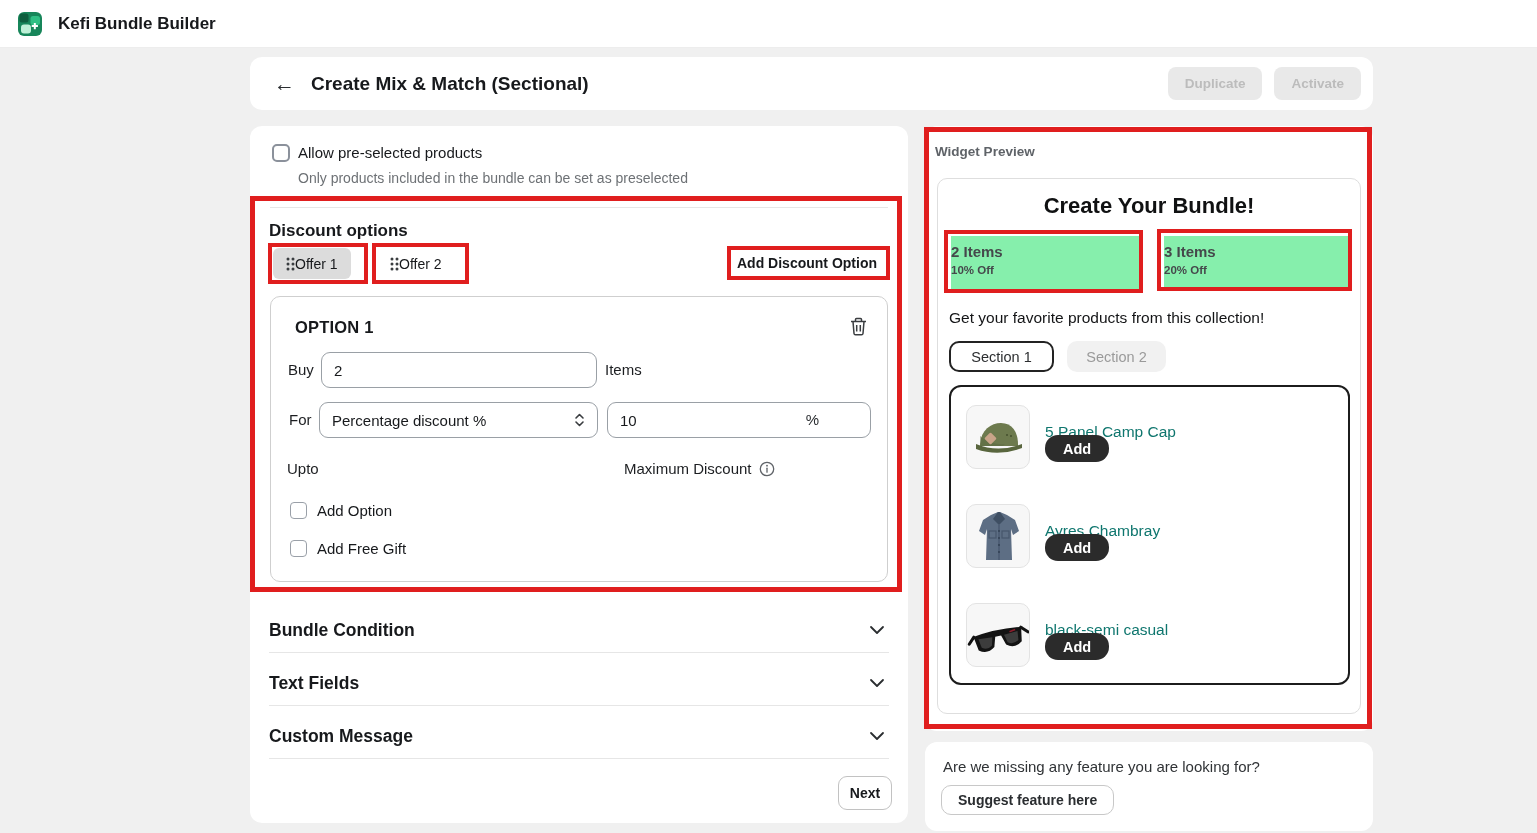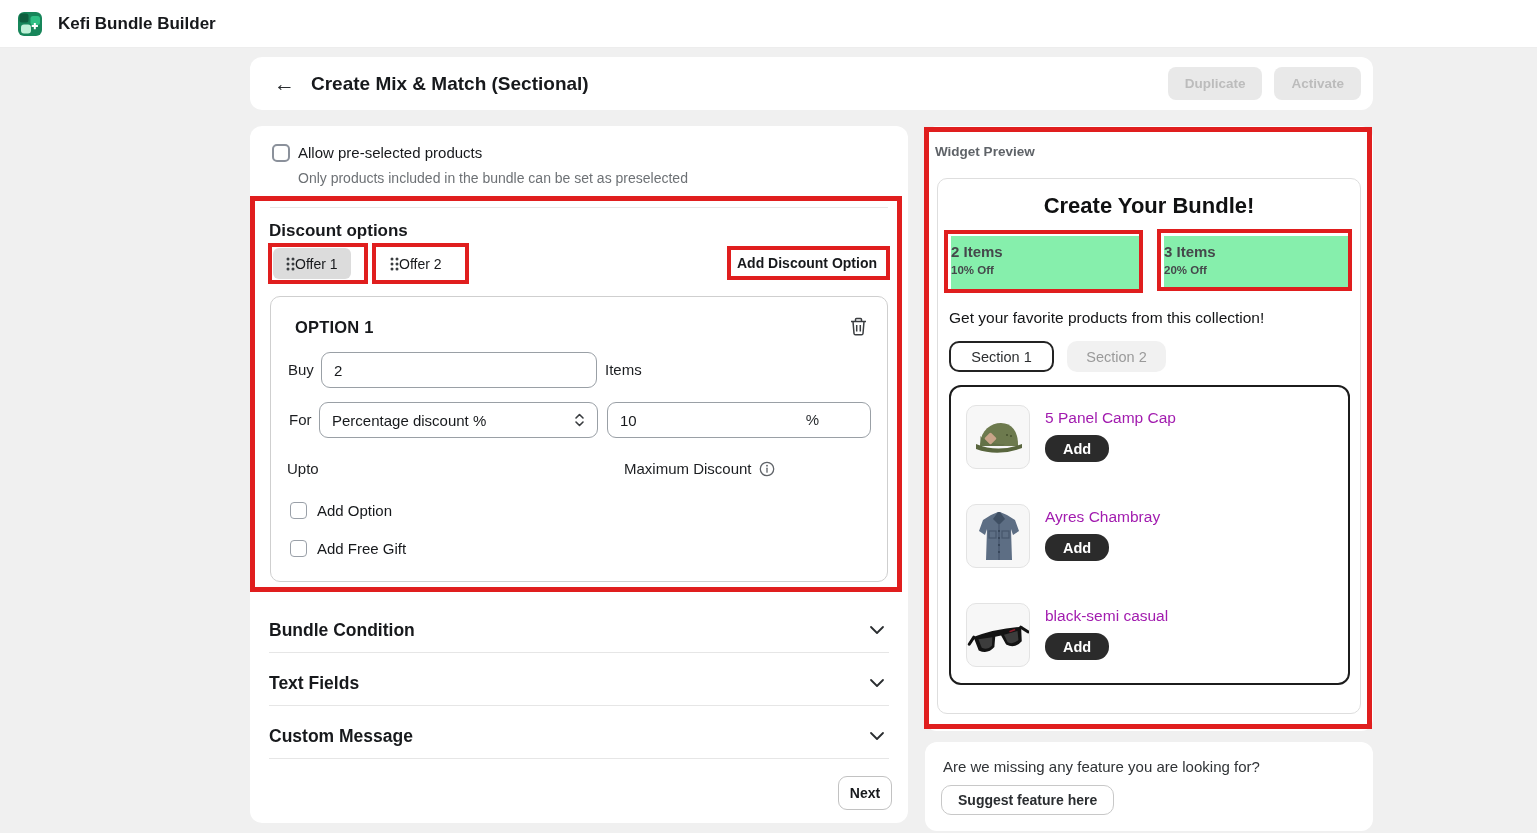--- a/index.html
+++ b/index.html
@@ -95,21 +95,21 @@
   .tier-off{font-size:11.5px;font-weight:bold;color:#45484b;margin-top:4px;}
   .widget-subtitle{position:absolute;left:11px;top:130px;font-size:15.5px;color:#131416;}
   .section-pill{position:absolute;top:162px;height:31px;border-radius:10px;font-size:14.5px;
     display:flex;align-items:center;justify-content:center;cursor:pointer;font-family:inherit;}
   .pill-1{left:11px;width:105px;background:#fff;border:2px solid #232323;color:#2c2e30;}
   .pill-2{left:129px;width:99px;background:#f1f1f1;border:none;color:#9a9a9a;}
   .product-list{position:absolute;left:11px;top:206px;width:401px;height:300px;border:2px solid #1c1c1c;border-radius:12px;background:#fff;}
   .product-row{position:absolute;left:0;width:100%;height:80px;}
   .p-row-1{top:18px;} .p-row-2{top:117px;} .p-row-3{top:216px;}
   .thumb{position:absolute;left:15px;top:0;width:64px;height:64px;background:#f7f7f7;border:1px solid #e3e3e3;border-radius:10px;overflow:hidden;}
-  .p-name{position:absolute;left:94px;top:4px;font-size:15.5px;color:#a21caf;}
+  .p-name{position:absolute;left:94px;top:18px;font-size:15.5px;color:#0f766e;}
   .p-add{position:absolute;left:94px;top:30px;width:64px;height:27px;background:var(--add-button-bg,#2b2b2b);
     color:#fff;font-weight:bold;font-size:14.5px;border:none;border-radius:13px;font-family:inherit;cursor:pointer;}
 
   
   .feedback-card{position:absolute;left:925px;top:742px;width:448px;height:89px;background:#fff;border-radius:12px;padding-left:32px;}
   .feedback-q{position:absolute;left:18px;top:16px;font-size:15px;color:#303336;}
   .suggest-btn{position:absolute;left:16px;top:43px;height:30px;padding:0 16px;background:#fff;border:1px solid #c8c8c8;
     border-radius:10px;font-family:inherit;font-size:14px;font-weight:bold;color:#2a2d30;cursor:pointer;}
 
   

